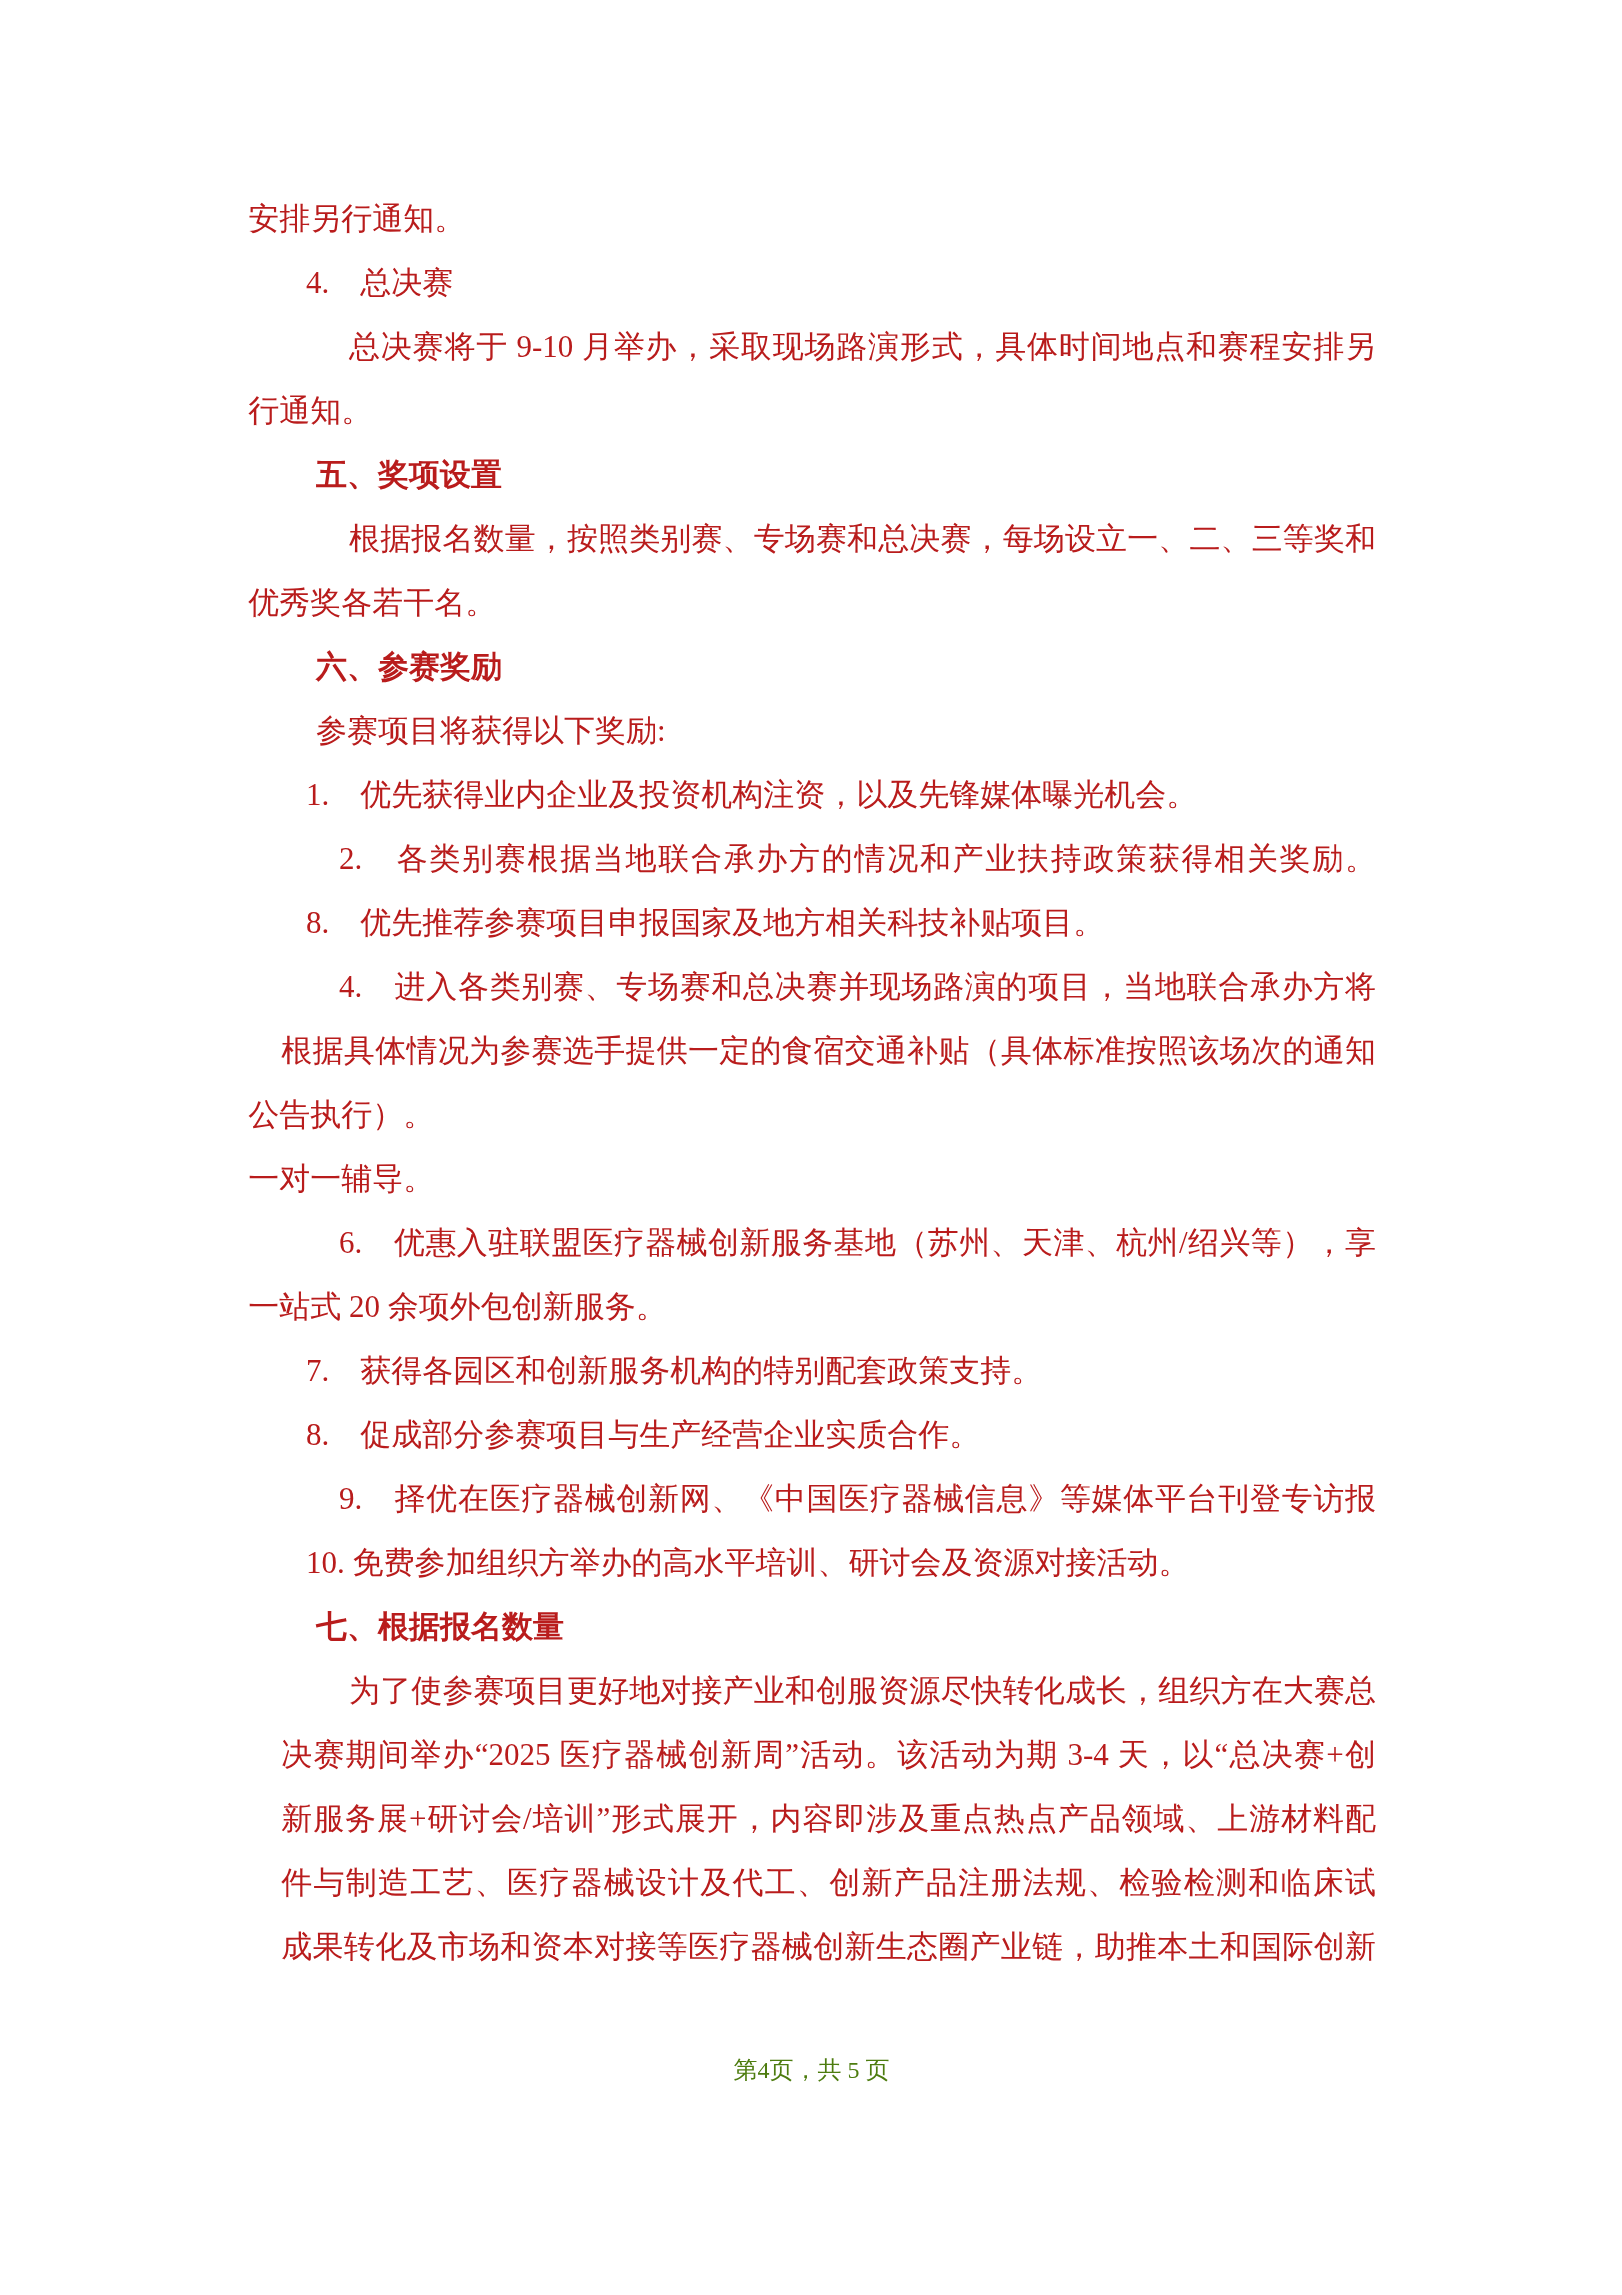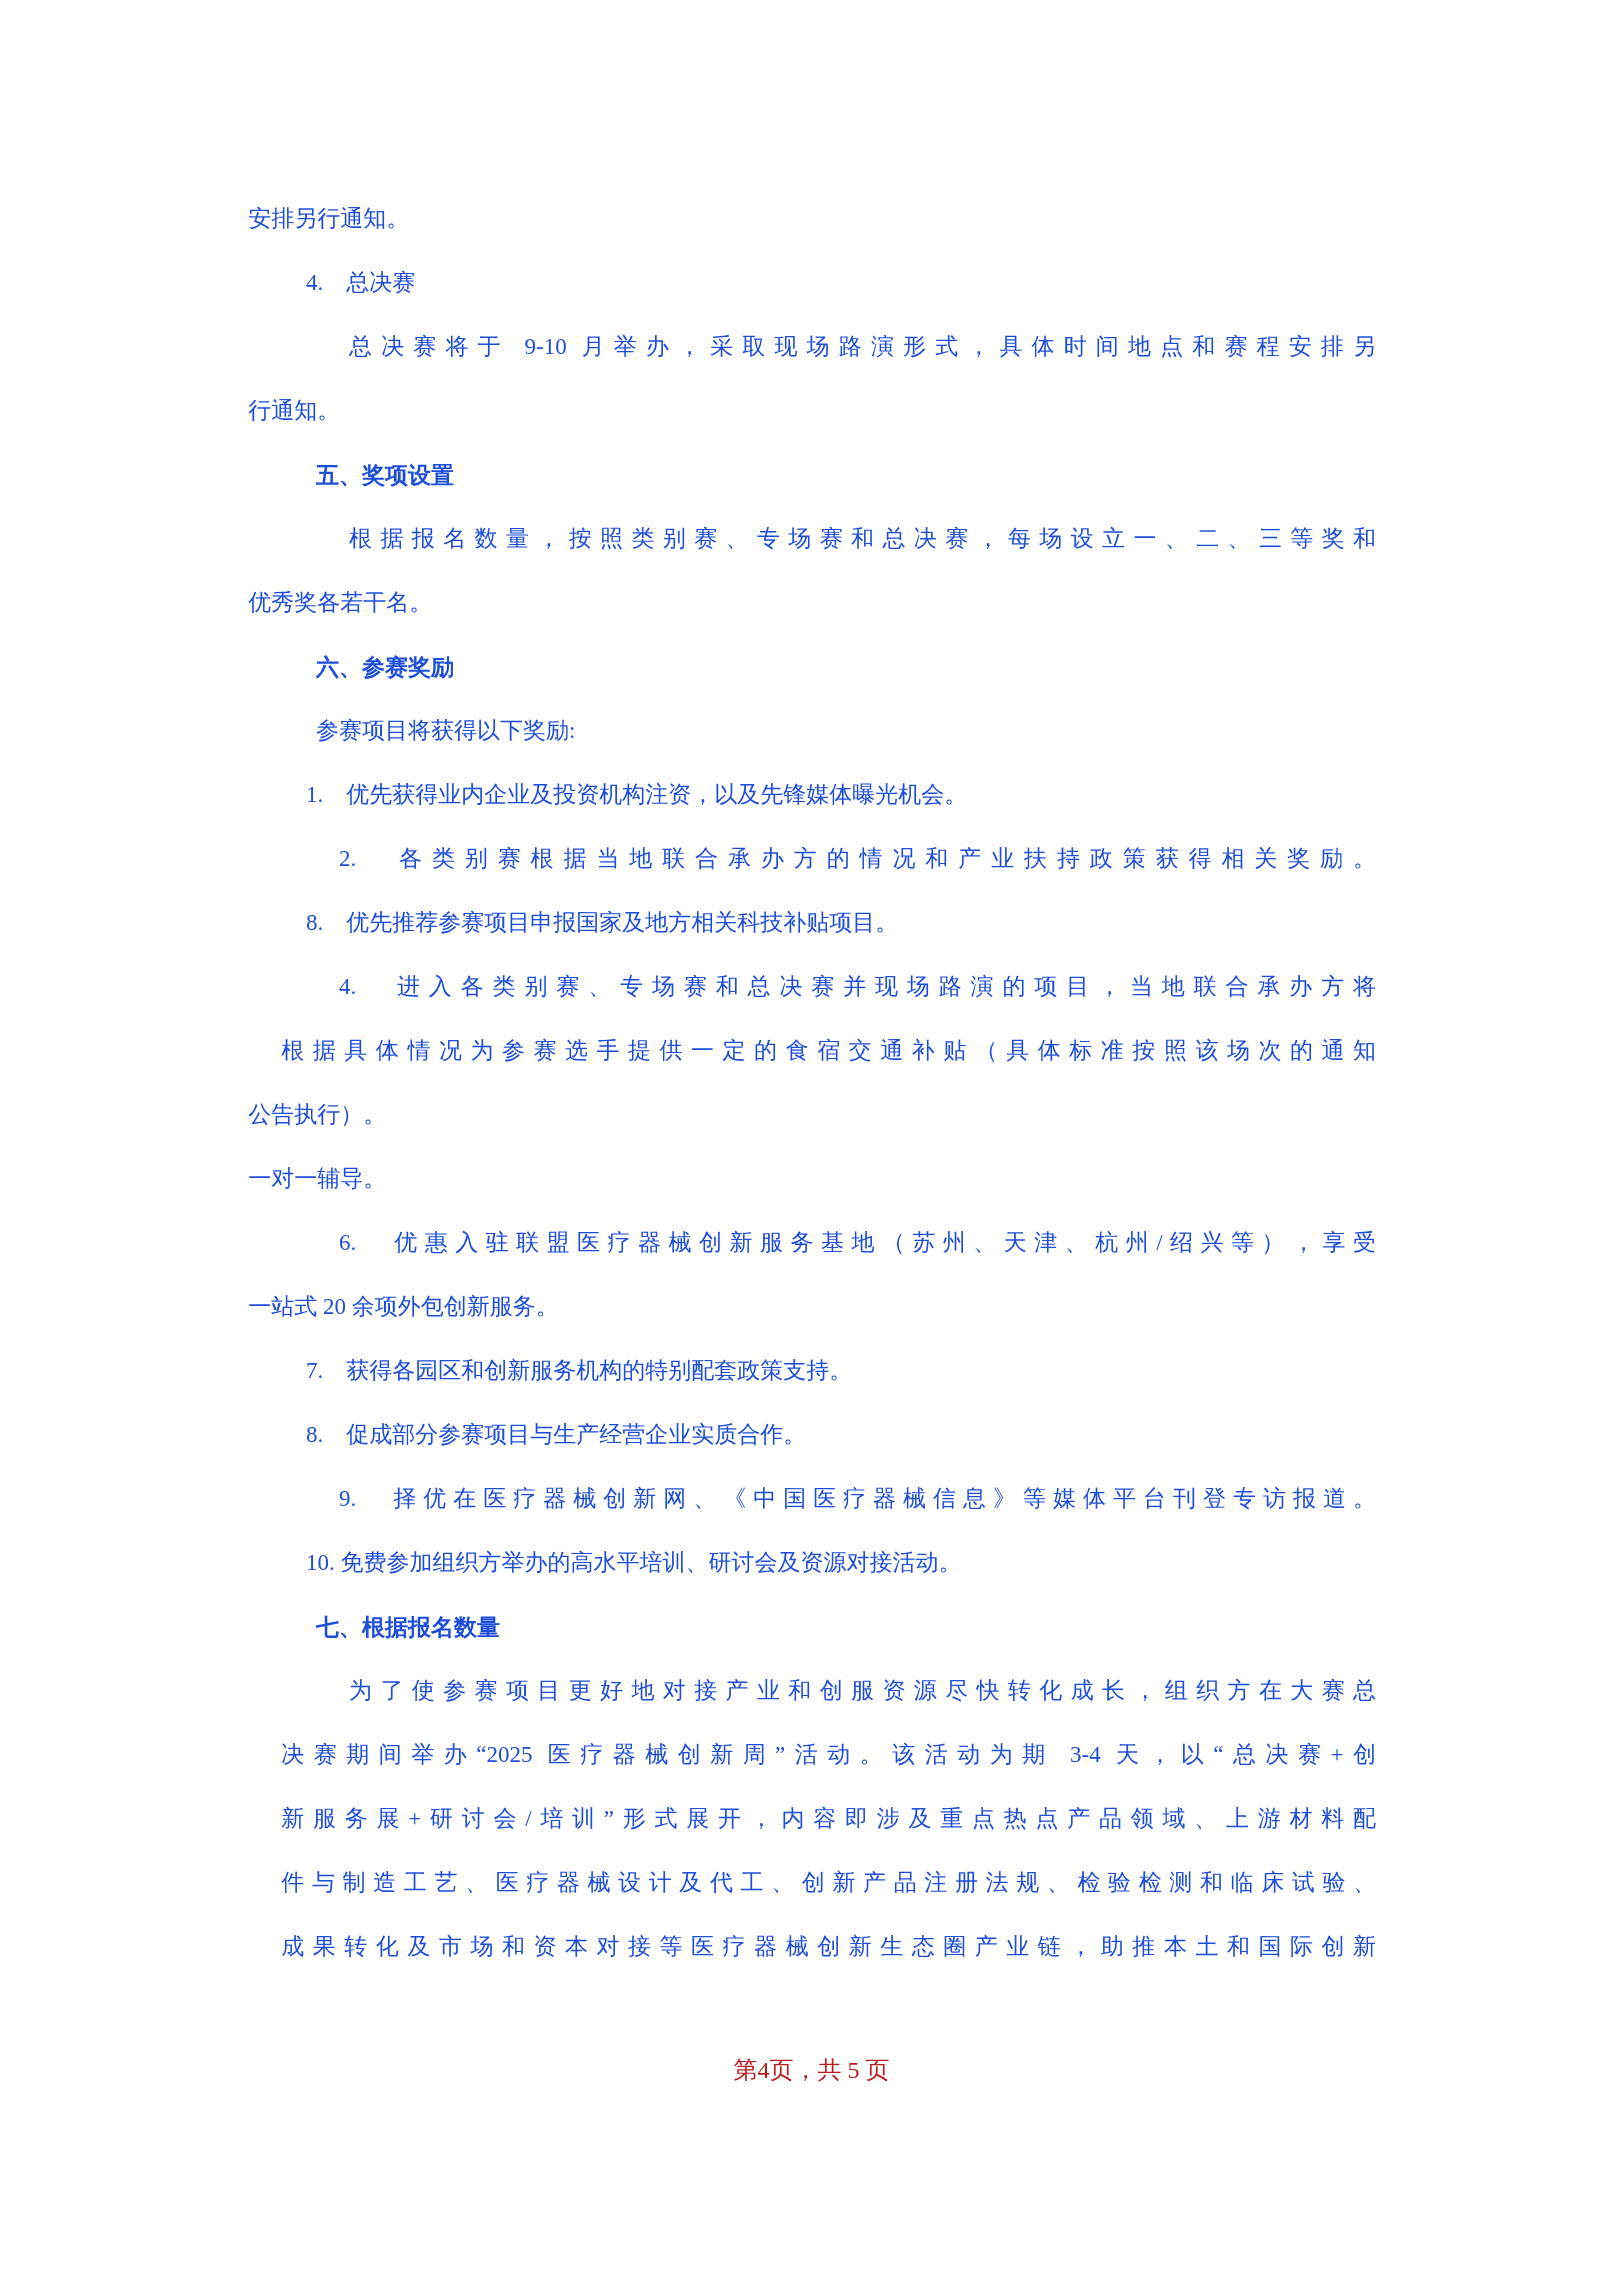--- a/index.html
+++ b/index.html
@@ -15,24 +15,24 @@
     overflow: hidden;
   }
   .content {
     position: absolute;
     left: 247px;
     top: 187px;
     width: 1129px;
   }
   .line {
     font-family: "Liberation Serif", "DejaVu Serif", serif;
-    font-size: 23px;
+    font-size: 31px;
     line-height: 64px;
     height: 64px;
-    color: #1d4ed8;
+    color: #b91c1c;
     white-space: nowrap;
     text-align: left;
   }
   .line.para   { padding-left: 69px; }
   .line.list   { padding-left: 59px;  }
   .line.flush  { padding-left: 1.3px;   }
   .line.heading {
     padding-left: 69px;
     font-weight: bold;
     font-family: "Liberation Sans", "DejaVu Sans", sans-serif;
@@ -46,21 +46,21 @@
   }
   .footer {
     position: absolute;
     top: 2055px;
     left: 0;
     width: 100%;
     text-align: center;
     font-family: "Liberation Serif", "DejaVu Serif", serif;
     font-size: 24px;
     line-height: 31px;
-    color: #b91c1c;
+    color: #4d7c0f;
   }
 </style>
 </head>
 <body>
 
 <div class="page">
   <div class="content">
       <div class="line flush">安排另行通知。</div>
       <div class="line list">4.　总决赛</div>
       <div class="line para justify">总决赛将于 9-10 月举办，采取现场路演形式，具体时间地点和赛程安排另</div>

